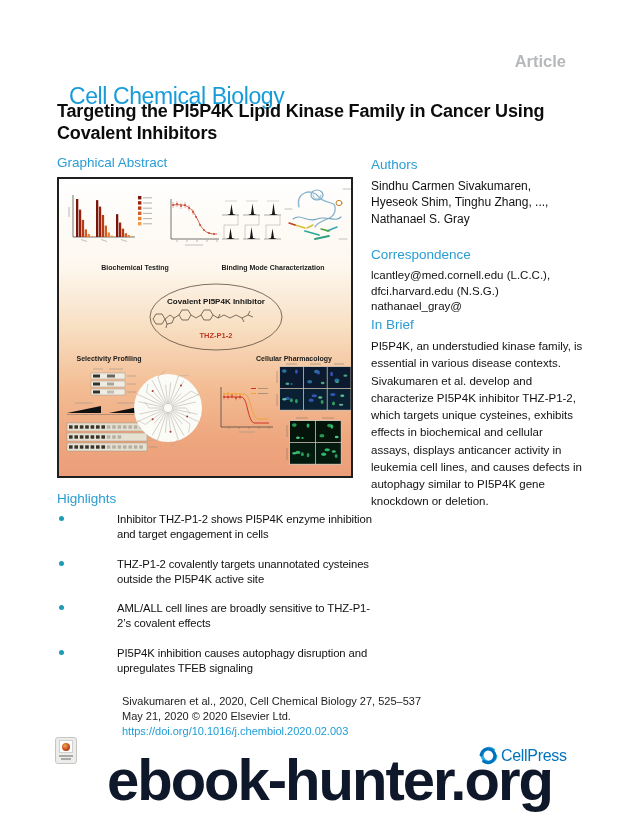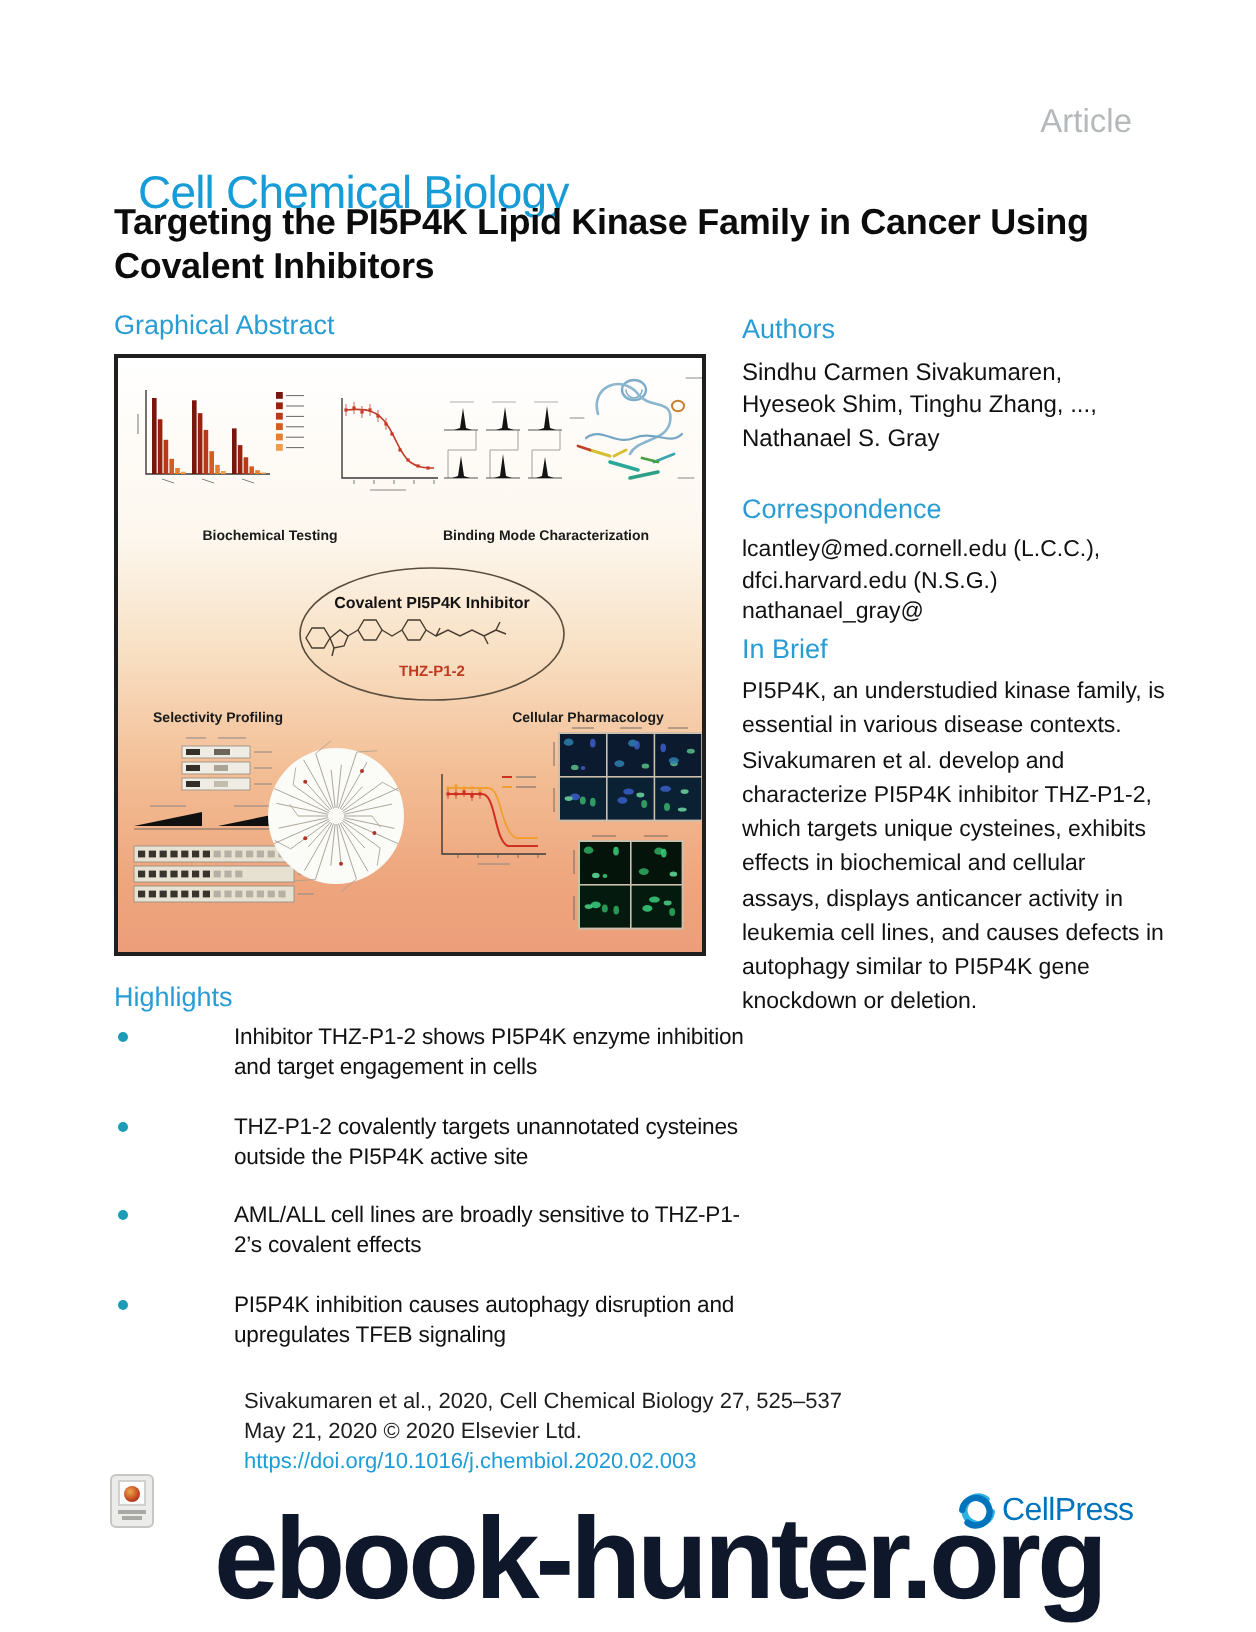--- a/index.html
+++ b/index.html
@@ -1,18 +1,18 @@
 <!DOCTYPE html>
 <html><head>
 <meta charset="utf-8">
 <style>
   html,body{margin:0;padding:0;background:#ffffff;}
   .page{position:relative;width:628px;height:816px;overflow:hidden;background:#fff;
         font-family:"Liberation Sans",sans-serif;color:#111;}
-  .article-label{position:absolute;top:52px;right:62px;font-size:16.5px;font-weight:normal;color:#b5b9bc;}
+  .article-label{position:absolute;top:52px;right:62px;font-size:16.5px;font-weight:bold;color:#b5b9bc;}
   .journal{position:absolute;left:57px;top:71px;margin:12px;font-size:23px;font-weight:normal;color:#179cd8;letter-spacing:-0.4px;}
   .title{position:absolute;left:57px;top:100px;margin:0;width:515px;font-size:18px;line-height:1.23;
          font-weight:bold;color:#0c0c0c;letter-spacing:-0.15px;}
   .sec-head{font-size:13.5px;color:#2a9cd4;}
   .ga-head{position:absolute;left:57px;top:155px;}
   .ga-box{position:absolute;left:57px;top:177px;width:296px;height:301px;border:2px solid #1f1f1f;box-sizing:border-box;}
   .ga-box svg{display:block;}
   svg text{font-family:"Liberation Sans",sans-serif;}
   .hl-head{position:absolute;left:57px;top:491px;}
   .hl-list{position:absolute;left:57px;top:512px;width:320px;margin:0;padding:0;list-style:none;}

